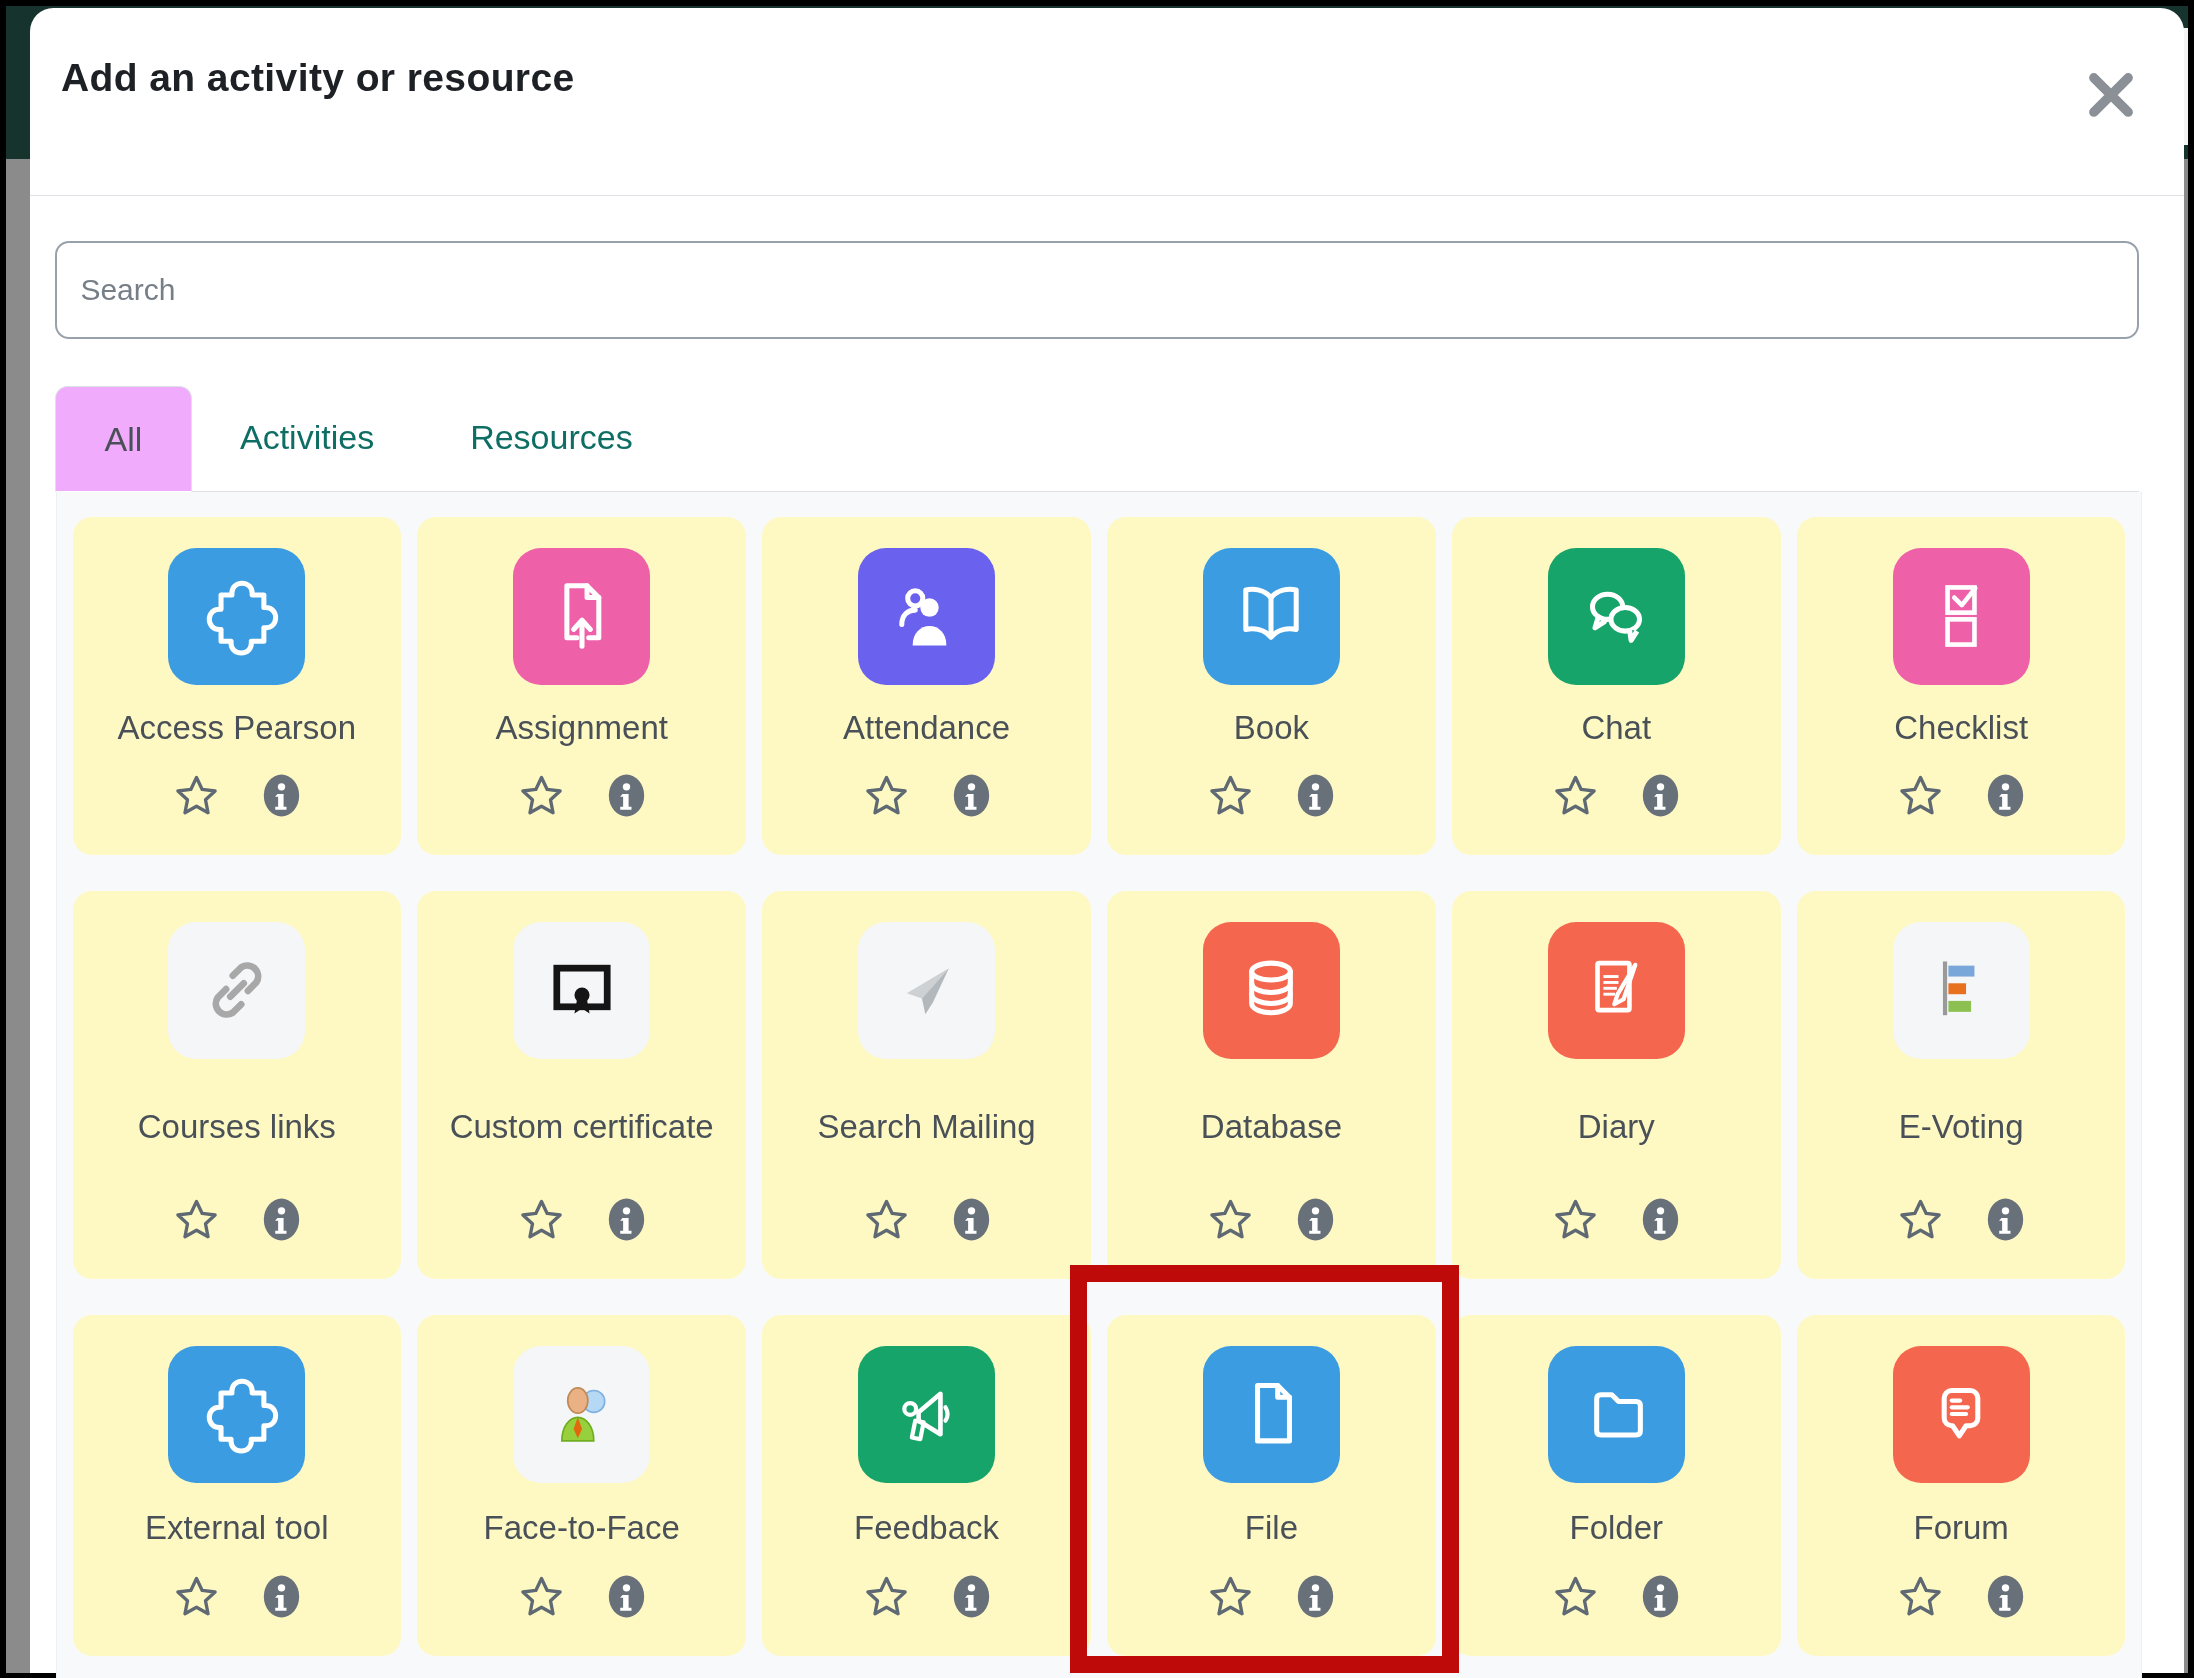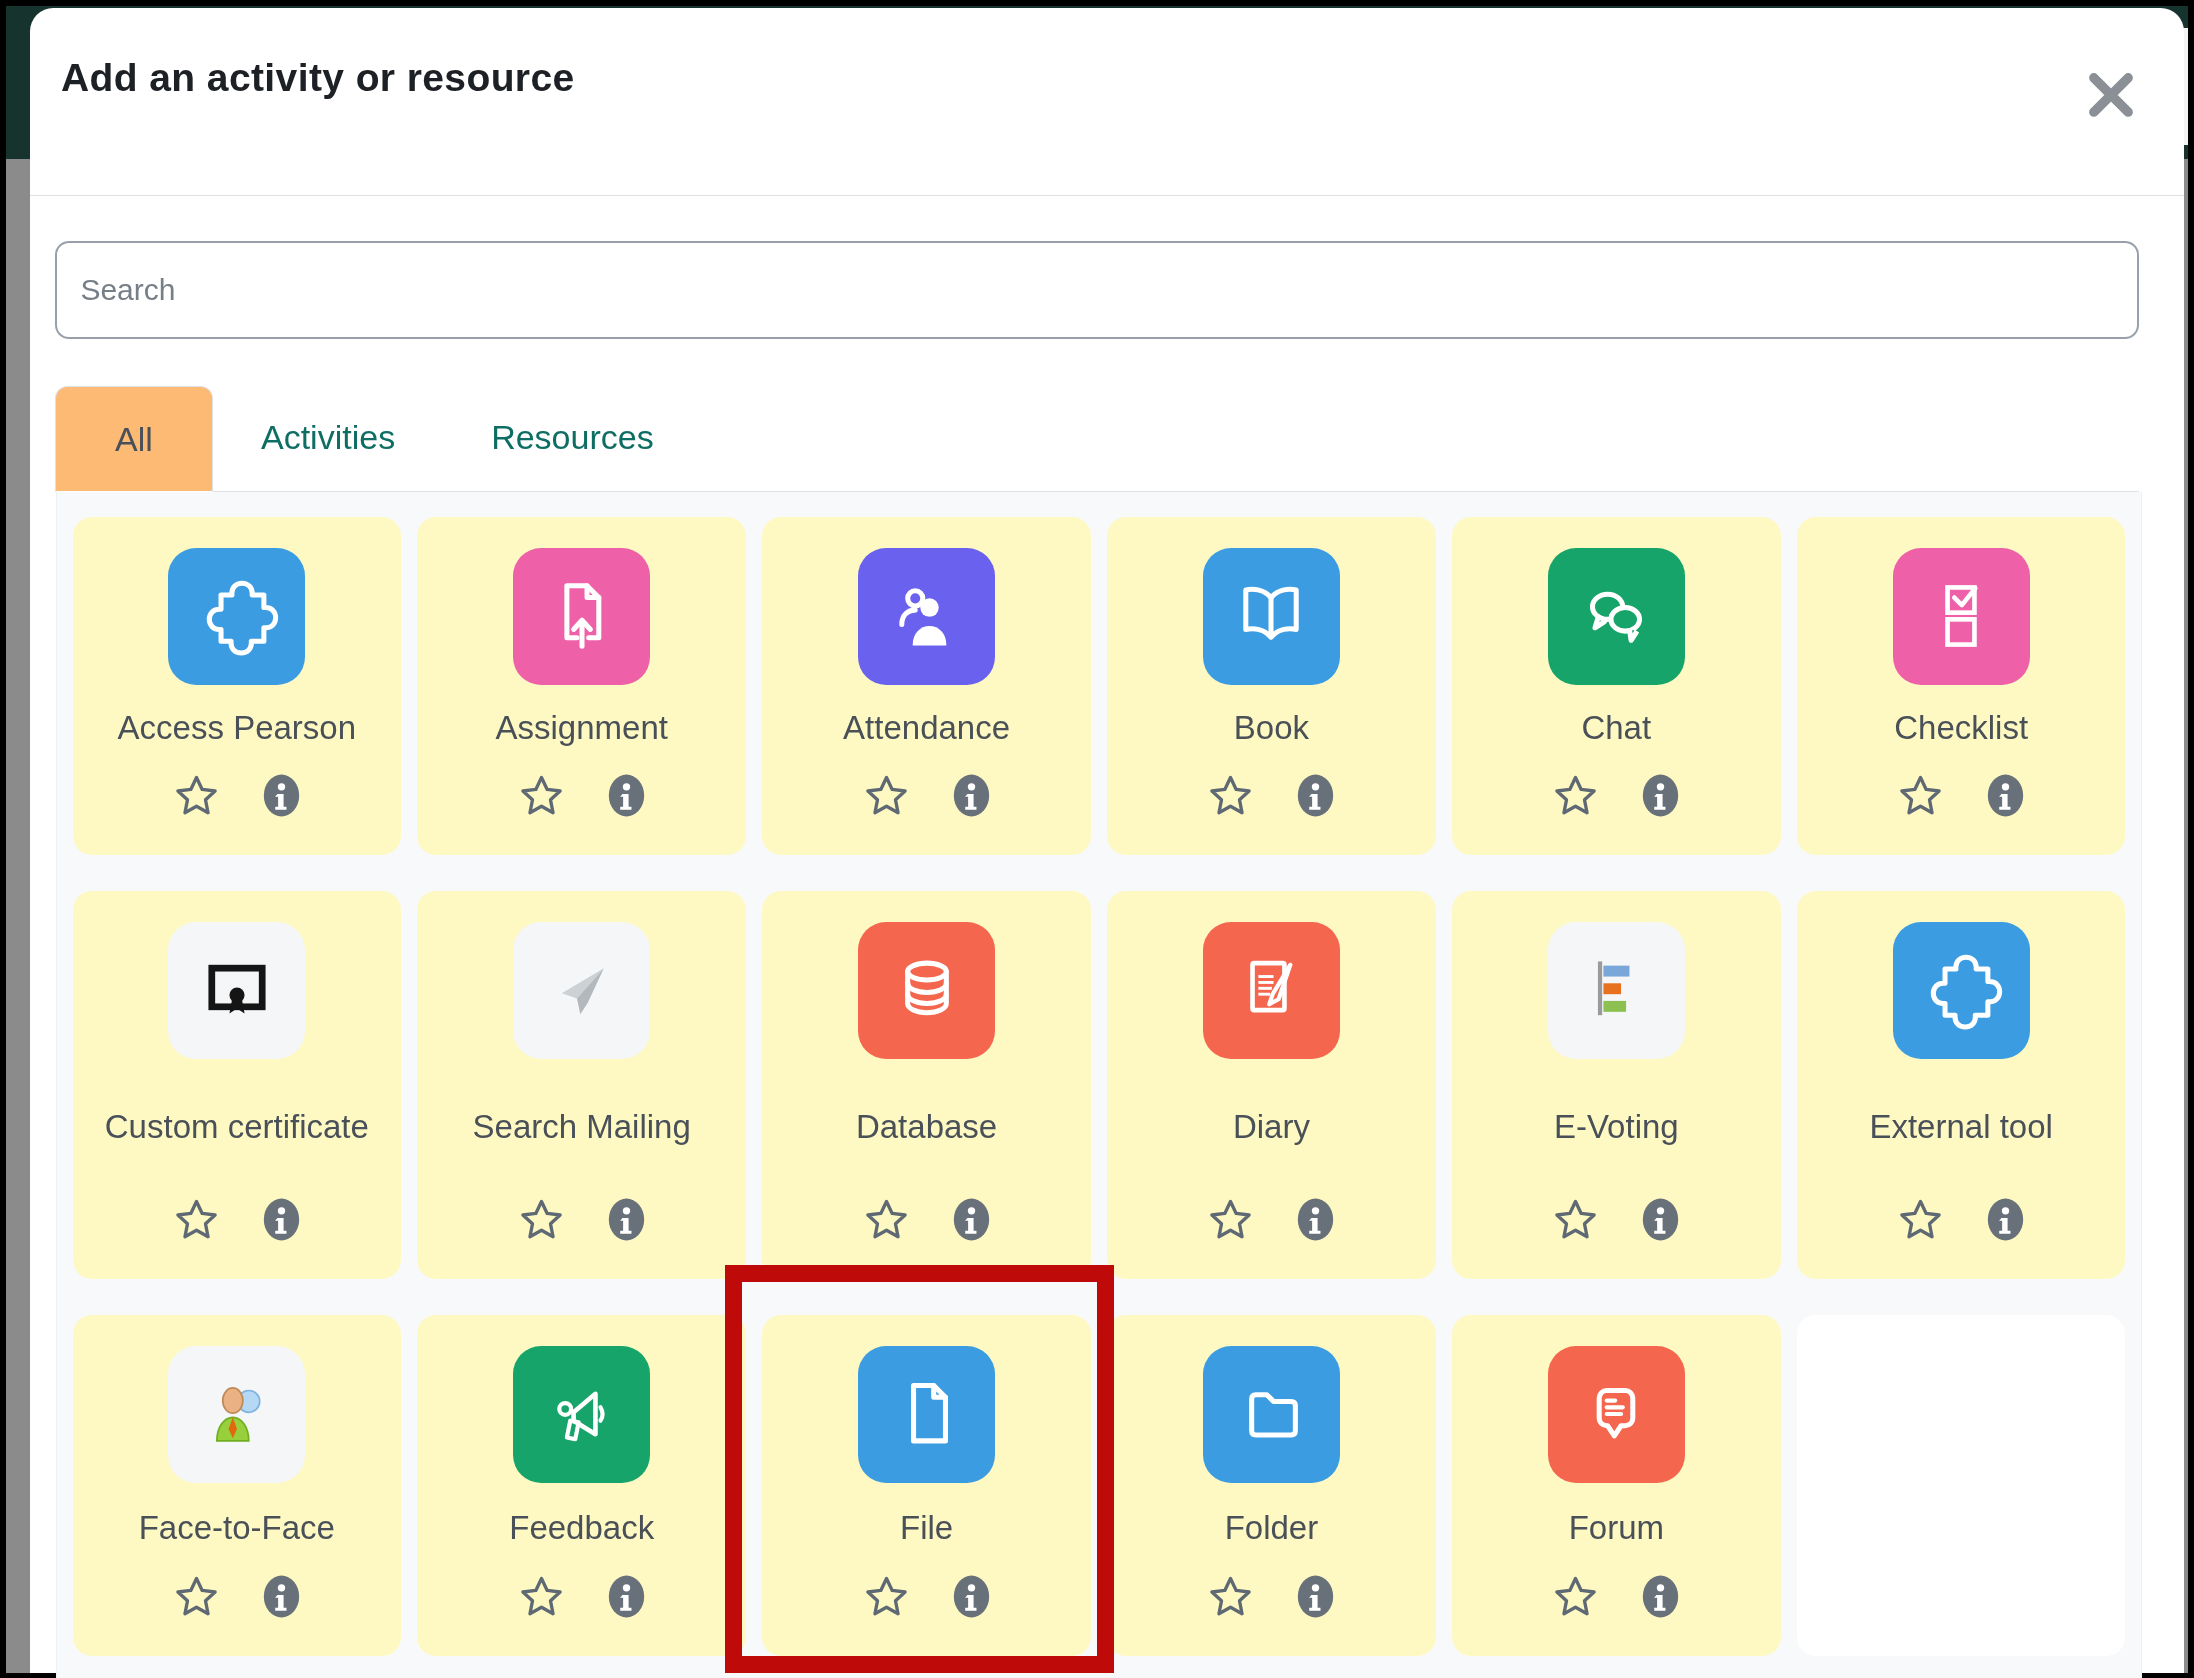--- a/index.html
+++ b/index.html
@@ -10,21 +10,21 @@
   .bg-chip{position:absolute;top:22px;right:0;width:11px;height:117px;background:#f3f5f4;border-radius:4.7px 0 0 4.7px;}
   .modal{position:absolute;left:30px;top:7.8px;width:2154px;bottom:6.2px;background:#fff;border-radius:23.4px 23.4px 0 0;}
   .modal-header{position:relative;height:188px;border-bottom:1.6px solid #dee2e6;box-sizing:border-box;}
   .modal-title{position:absolute;left:31px;top:48px;font-size:39px;font-weight:bold;color:#1d2125;letter-spacing:0.4px;}
   .close-btn{position:absolute;top:59px;right:45px;width:56px;height:56px;display:flex;align-items:center;justify-content:center;cursor:pointer;background:none;border:none;padding:0;}
   .search-wrap{margin:45px 0 0 25px;width:2084px;}
   .search-input{box-sizing:border-box;width:100%;height:98px;border:2.3px solid #98a1ab;border-radius:14px;font-size:30px;color:#3b4148;padding:0 23.4px;font-family:"Liberation Sans",sans-serif;background:#fff;}
   .search-input::placeholder{color:#767e87;opacity:1;}
   .tabs{margin:46px 0 0 25px;width:2084px;height:106px;display:flex;align-items:flex-end;border-bottom:1.6px solid #dee2e6;box-sizing:content-box;}
   .tab{height:106px;display:flex;align-items:center;justify-content:center;font-size:34px;cursor:pointer;}
-  .tab.active{width:158px;background:#fdba74;border:1.6px solid #dee2e6;border-bottom:1.6px solid #fff;border-radius:12.5px 12.5px 0 0;color:#495057;box-sizing:border-box;margin-bottom:-1.6px;}
+  .tab.active{width:137px;background:#f0abfc;border:1.6px solid #dee2e6;border-bottom:1.6px solid #fff;border-radius:12.5px 12.5px 0 0;color:#495057;box-sizing:border-box;margin-bottom:-1.6px;}
   .tab.link{padding:0 48px;color:#0e6e63;}
   .panel{margin-left:26px;width:2086px;background:#f8f9fa;border:1.6px solid #edf0f2;border-top:none;box-sizing:border-box;padding:25px 15.6px 0 15.6px;height:1205px;overflow:hidden;}
   .grid{display:grid;grid-template-columns:repeat(6,1fr);grid-template-rows:338px 388px 341px 234px;column-gap:16.4px;row-gap:36px;}
   .card{position:relative;background:#fef9c3;border-radius:19px;display:flex;flex-direction:column;align-items:center;cursor:pointer;}
   .card.highlighted{z-index:2;}
   .card.highlighted::after{content:"";position:absolute;left:-37px;right:-23.4px;top:-50px;bottom:-17px;border:17px solid #bf0a0a;pointer-events:none;}
   .iconbox{margin-top:31px;width:137px;height:137px;border-radius:28px;display:flex;align-items:center;justify-content:center;flex:none;}
   .iconbox.light{background:#f4f6f8;}
   .card-label{flex:1;display:flex;align-items:center;justify-content:center;text-align:center;font-size:33px;color:#495057;line-height:1.32;padding:7.8px 31px;}
   .card-footer{display:flex;align-items:center;gap:42px;margin-bottom:34px;height:50px;flex:none;}
@@ -202,20 +202,46 @@
                   <ellipse cx="12" cy="14" rx="11" ry="13" fill="#68707a"></ellipse>
                   <circle cx="12" cy="8.6" r="2.3" fill="#fff"></circle>
                   <path d="M9.5 13 h3.8 v8 h1.8 v1.8 h-7 v-1.8 h1.8 v-6.2 h-1.9 z" fill="#fff"></path>
                 </svg>
               </button>
             </div>
           </div>
           <div class="card">
             <div class="iconbox light" style="--bg: #f4f6f8;">
               <svg width="84" height="84" viewBox="0 0 100 100">
+                <g stroke="#a8a8a8" stroke-width="8" fill="none" stroke-linecap="round" stroke-linejoin="round">
+                  <path d="M42 58 l16-16"></path>
+                  <path d="M37 49 l-10 10 a13 13 0 0 0 18 18 l10-10"></path>
+                  <path d="M63 51 l10-10 a13 13 0 0 0-18-18 l-10 10"></path>
+                </g>
+              </svg>
+            </div>
+            <div class="card-label">Courses links</div>
+            <div class="card-footer">
+              <button class="icon-btn">
+                <svg width="47" height="47" viewBox="0 0 24 24">
+                  <path d="M12 2.8 l2.9 6.1 6.6 .8 -4.9 4.5 1.3 6.6 -5.9-3.3 -5.9 3.3 1.3-6.6 -4.9-4.5 6.6-.8 z" fill="none" stroke="#5f6973" stroke-width="1.7" stroke-linejoin="round"></path>
+                </svg>
+              </button>
+              <button class="icon-btn">
+                <svg width="39" height="45" viewBox="0 0 24 28">
+                  <ellipse cx="12" cy="14" rx="11" ry="13" fill="#68707a"></ellipse>
+                  <circle cx="12" cy="8.6" r="2.3" fill="#fff"></circle>
+                  <path d="M9.5 13 h3.8 v8 h1.8 v1.8 h-7 v-1.8 h1.8 v-6.2 h-1.9 z" fill="#fff"></path>
+                </svg>
+              </button>
+            </div>
+          </div>
+          <div class="card">
+            <div class="iconbox light" style="--bg: #f4f6f8;">
+              <svg width="84" height="84" viewBox="0 0 100 100">
                 <rect x="20" y="24" width="60" height="46" fill="none" stroke="#151515" stroke-width="8"></rect>
                 <circle cx="50" cy="56" r="9" fill="#151515"></circle>
                 <path d="M44 62 l-3 16 9-6 9 6-3-16 z" fill="#151515"></path>
               </svg>
             </div>
             <div class="card-label">Custom certificate</div>
             <div class="card-footer">
               <button class="icon-btn">
                 <svg width="47" height="47" viewBox="0 0 24 24">
                   <path d="M12 2.8 l2.9 6.1 6.6 .8 -4.9 4.5 1.3 6.6 -5.9-3.3 -5.9 3.3 1.3-6.6 -4.9-4.5 6.6-.8 z" fill="none" stroke="#5f6973" stroke-width="1.7" stroke-linejoin="round"></path>

